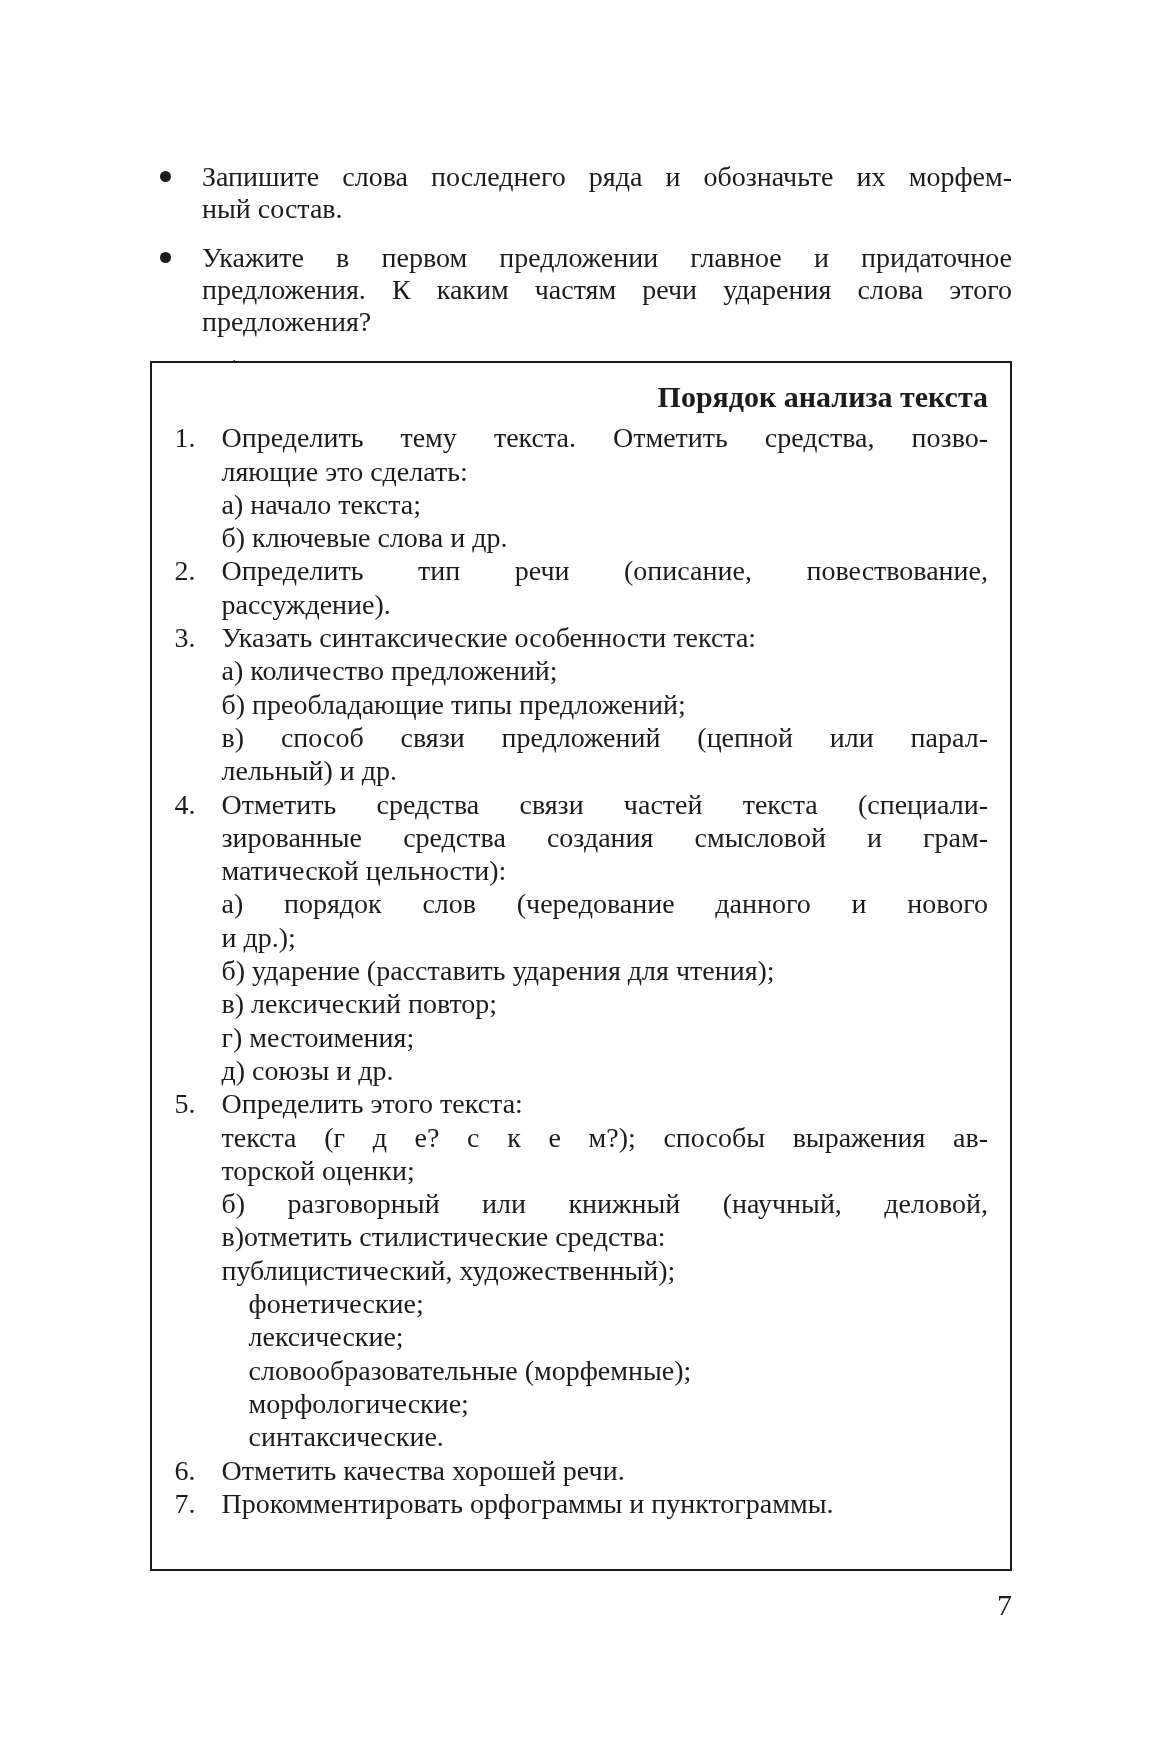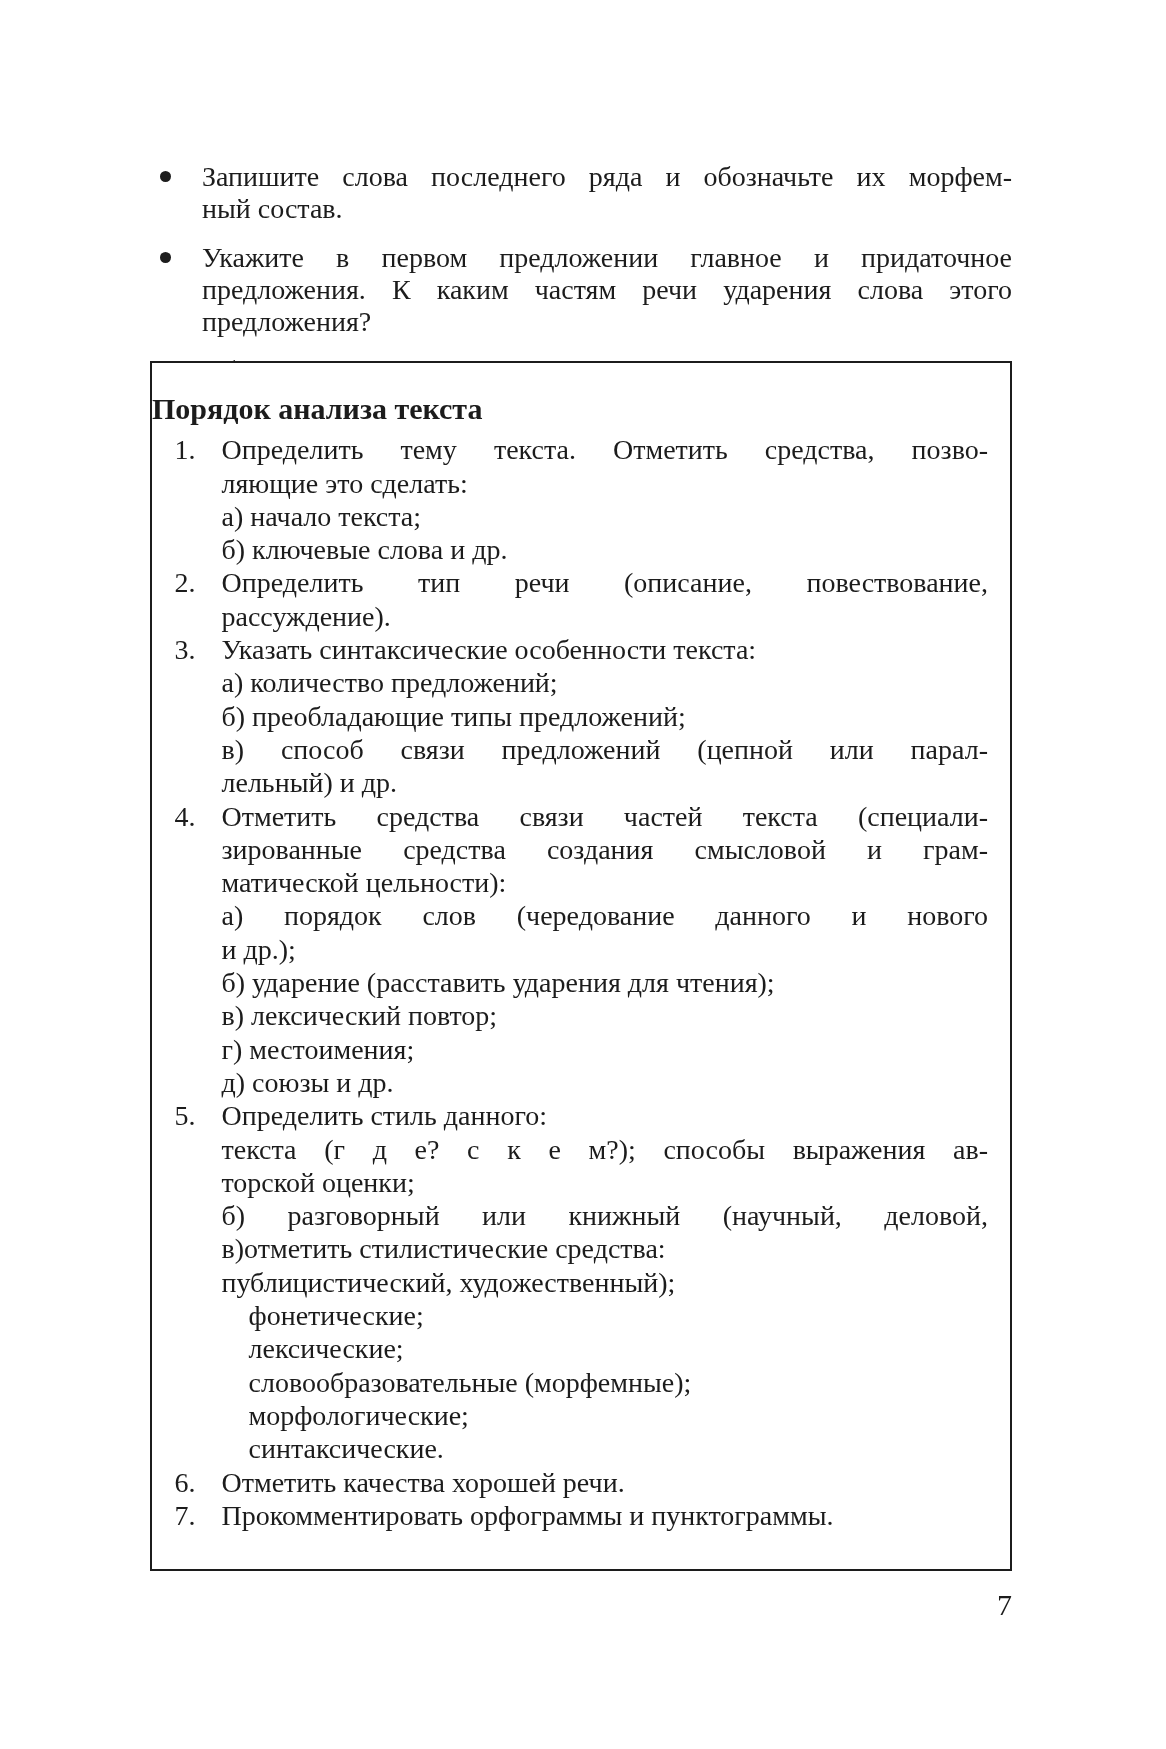--- a/index.html
+++ b/index.html
@@ -44,25 +44,25 @@
   .frame {
     position: absolute;
     left: 150px; top: 361px;
     width: 862px; height: 1210px;
     box-sizing: border-box;
     border: 2.5px solid #1c1c1c;
     padding: 17px 22px 0 0;
     background: #ffffff;
   }
   .frame-title {
-    text-align: left;
+    text-align: right;
     font-weight: bold;
     font-size: 30px;
     line-height: 33.3px;
-    margin: 12px 0 8px 0;
+    margin: 0 0 8px 0;
   }
   .oli {
     display: flex;
     font-size: 28px;
     line-height: 33.3px;
   }
   .num {
     flex: 0 0 69.5px;
     box-sizing: border-box;
     padding-left: 22.5px;
@@ -151,21 +151,21 @@
         <span class="ln">б) ударение (расставить ударения для чтения);</span>
         <span class="ln">в) лексический повтор;</span>
         <span class="ln">г) местоимения;</span>
         <span class="ln">д) союзы и др.</span>
       </div>
     </div>
 
     <div class="oli">
       <span class="num">5.</span>
       <div class="li-text">
-        <span class="ln">Определить стиль данного:</span>
+        <span class="ln">Определить этого текста:</span>
         <span class="ln j">текста (г д е? с к е м?); способы выражения ав-</span>
         <span class="ln">торской оценки;</span>
         <span class="ln j">б) разговорный или книжный (научный, деловой,</span>
         <span class="ln">в)отметить стилистические средства:</span>
         <span class="ln">публицистический, художественный);</span>
         <span class="ln ind">фонетические;</span>
         <span class="ln ind">лексические;</span>
         <span class="ln ind">словообразовательные (морфемные);</span>
         <span class="ln ind">морфологические;</span>
         <span class="ln ind">синтаксические.</span>

